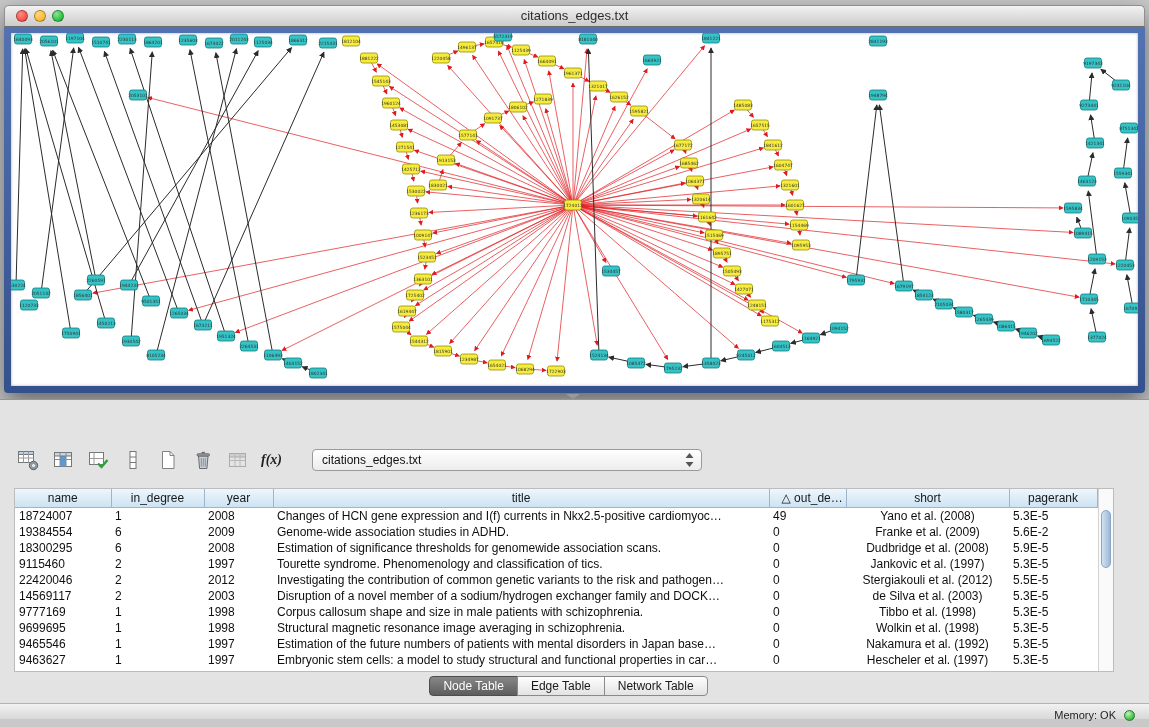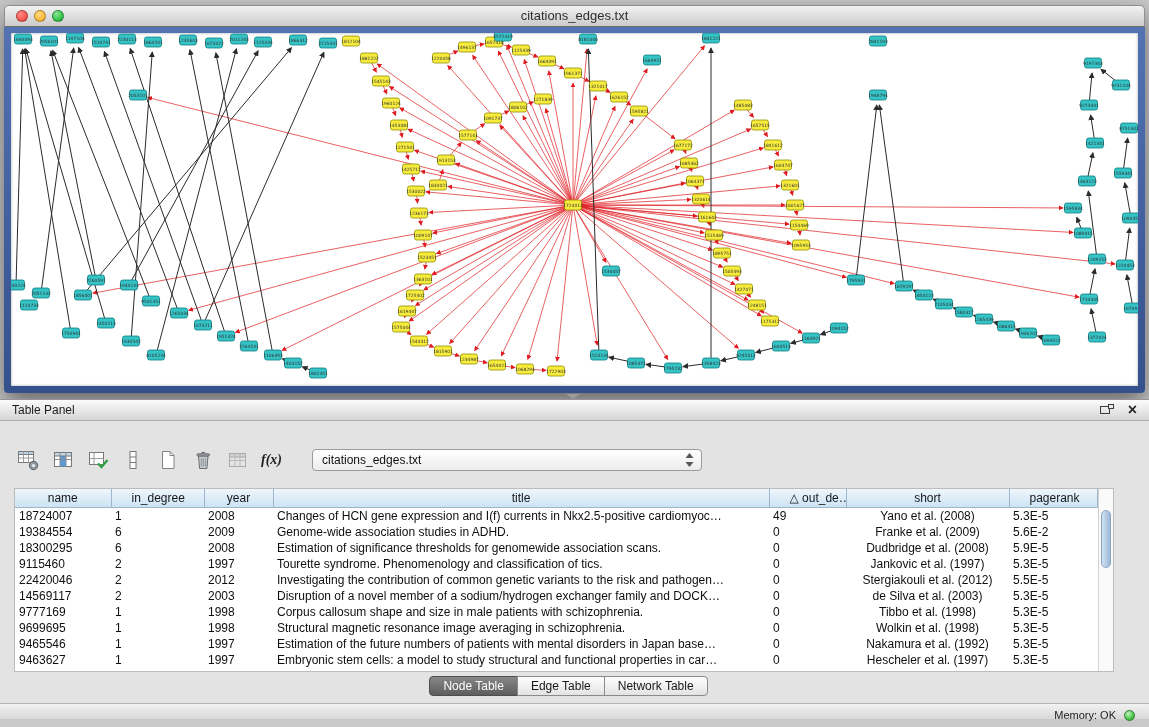--- a/index.html
+++ b/index.html
@@ -44,21 +44,21 @@
   .combo{margin-left:16px;width:390px;height:22px;background:linear-gradient(#ffffff,#ececec);
          border:1px solid #9b9b9b;border-radius:4px;display:flex;align-items:center;
          padding:0 6px 0 9px;box-sizing:border-box;font-size:12px;color:#101010;}
   .combo .c-spacer{flex:1;}
 
   .table-wrap{position:absolute;left:14px;top:88px;width:1098px;height:182px;border:1px solid #bcbcbc;
               background:#fff;box-sizing:content-box;}
   table.data{border-collapse:collapse;table-layout:fixed;width:1082px;}
   table.data thead th{height:18px;background:linear-gradient(#eef6fc,#cde3f2);
         border-right:1px solid #9db6ca;border-bottom:1px solid #9db6ca;
-        font-weight:normal;font-size:12px;color:#14181c;padding:0 20px;overflow:hidden;white-space:nowrap;}
+        font-weight:normal;font-size:12px;color:#14181c;padding:0 12px;overflow:hidden;white-space:nowrap;}
   table.data tbody td{height:16px;font-size:12px;color:#0f0f0f;padding:0 4px;white-space:nowrap;overflow:hidden;background:#fff;}
   td.al-center,th.al-center{text-align:center;}
   .v-scroll{position:absolute;right:0;top:0;width:15px;height:182px;background:#fafafa;border-left:1px solid #d2d2d2;box-sizing:border-box;}
   .v-thumb{position:absolute;left:2px;top:21px;width:10px;height:58px;border-radius:5px;
            background:linear-gradient(90deg,#d2e2f1,#9cb8d6);border:1px solid #89a5c2;box-sizing:border-box;}
 
   .table-tabs{position:absolute;left:0;right:12px;top:276px;display:flex;justify-content:center;text-align:center;}
   .tab{height:18px;line-height:18px;padding:0 13px;font-size:12px;color:#191919;
        background:linear-gradient(#fefefe,#e3e3e3);border:1px solid #8a8a8a;margin-left:-1px;}
   .tab:first-child{border-radius:4px 0 0 4px;margin-left:0;}
@@ -770,29 +770,20 @@
             <text x="282" y="331.7" text-anchor="middle" font-size="4.4" fill="#333333">1403152</text>
           </g>
         </svg>
     </div>
   </div>
 </div>
 
 <div class="splitter-handle"></div>
 
 <div class="table-panel">
-  <div class="panel-header">
-    <span class="panel-title">Table Panel</span>
-    <span class="ph-spacer"></span>
-    <span class="float-btn">
-        <span class="sq"></span>
-        <span class="sq2"></span>
-      </span>
-    <span class="close-btn">×</span>
-  </div>
 
   <div class="panel-toolbar">
     <span class="tool-btn">
       <svg width="24" height="24" viewBox="0 0 24 24">
           <rect x="2.5" y="3.5" width="15" height="11" fill="#fff" stroke="#777"></rect>
           <rect x="2.5" y="3.5" width="15" height="3" fill="#b9d2ea" stroke="#777"></rect>
           <path d="M7.5 3.5v11 M12.5 3.5v11 M2.5 10h15" stroke="#9a9a9a" fill="none"></path>
           <circle cx="17.5" cy="17.5" r="4.2" fill="#8f979f" stroke="#5c6268"></circle>
           <circle cx="17.5" cy="17.5" r="1.6" fill="#eceff2"></circle>
         </svg>

